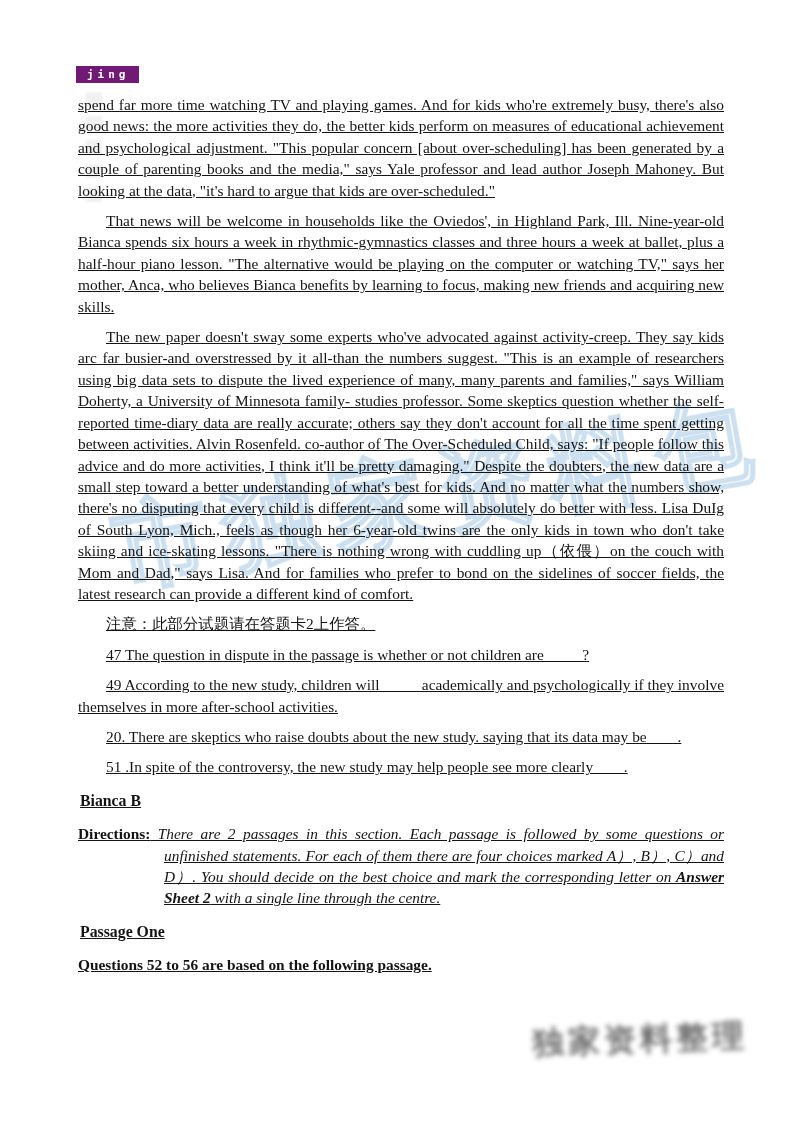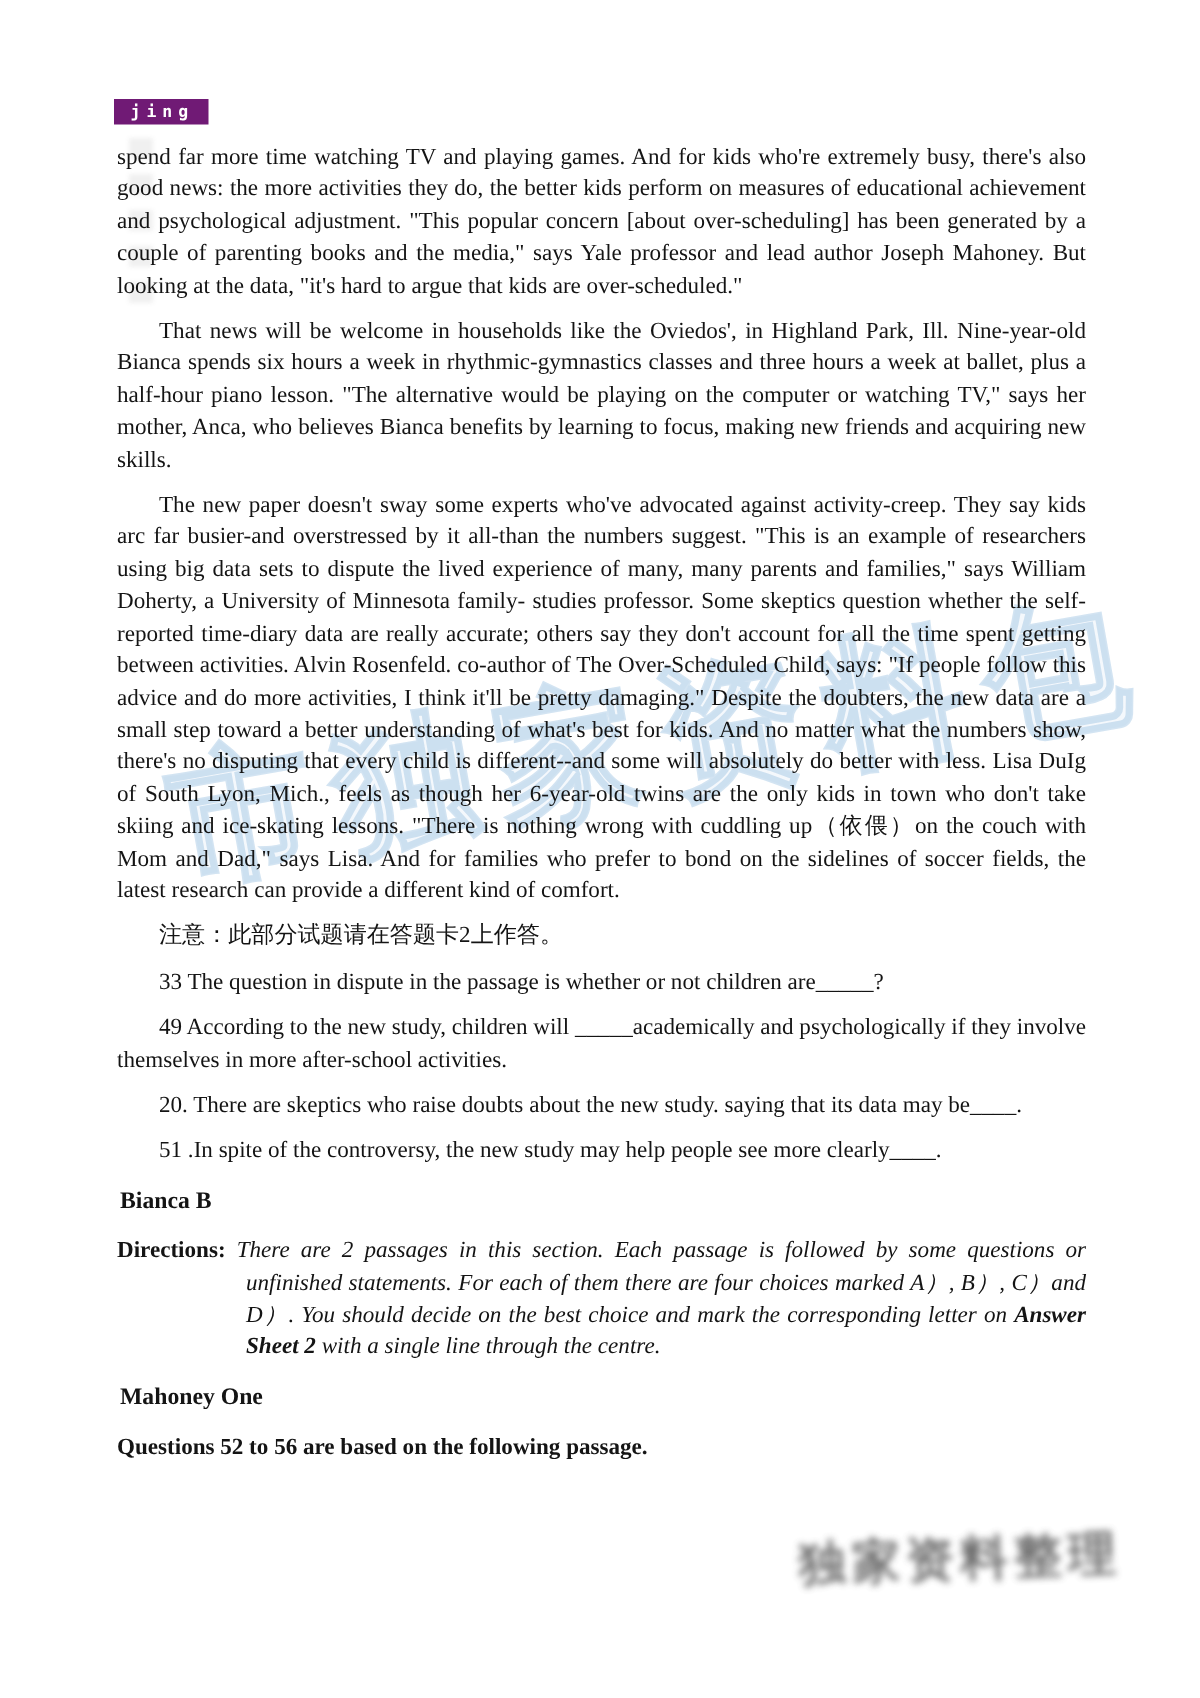--- a/index.html
+++ b/index.html
@@ -52,20 +52,21 @@
     letter-spacing: 4px;
     opacity: 0.8;
     white-space: nowrap;
     pointer-events: none;
   }
 
   .content {
     position: absolute; left: 78px; top: 94px; width: 646px;
     font-size: 15.4px; line-height: 21.4px;
     text-align: justify;
+    text-decoration: underline;
   }
   p { margin: 0 0 9px 0; }
   .indent { text-indent: 28px; }
   .section-heading {
     font-weight: bold; font-size: 15.8px;
     margin: 12px 0 12px 2px;
   }
   .directions {
     padding-left: 86px; text-indent: -86px;
   }
@@ -85,30 +86,30 @@
   <div class="watermark-center">市独家资料包</div>
 
   <div class="content">
 
     <p class="para">spend far more time watching TV and playing games. And for kids who're extremely busy, there's also good news: the more activities they do, the better kids perform on measures of educational achievement and psychological adjustment. "This popular concern [about over-scheduling] has been generated by a couple of parenting books and the media," says Yale professor and lead author Joseph Mahoney. But looking at the data, "it's hard to argue that kids are over-scheduled."</p>
     <p class="para indent">That news will be welcome in households like the Oviedos', in Highland Park, Ill. Nine-year-old Bianca spends six hours a week in rhythmic-gymnastics classes and three hours a week at ballet, plus a half-hour piano lesson. "The alternative would be playing on the computer or watching TV," says her mother, Anca, who believes Bianca benefits by learning to focus, making new friends and acquiring new skills.</p>
     <p class="para indent">The new paper doesn't sway some experts who've advocated against activity-creep. They say kids arc far busier-and overstressed by it all-than the numbers suggest. "This is an example of researchers using big data sets to dispute the lived experience of many, many parents and families," says William Doherty, a University of Minnesota family- studies professor. Some skeptics question whether the self-reported time-diary data are really accurate; others say they don't account for all the time spent getting between activities. Alvin Rosenfeld. co-author of The Over-Scheduled Child, says: "If people follow this advice and do more activities, I think it'll be pretty damaging." Despite the doubters, the new data are a small step toward a better understanding of what's best for kids. And no matter what the numbers show, there's no disputing that every child is different--and some will absolutely do better with less. Lisa DuIg of South Lyon, Mich., feels as though her 6-year-old twins are the only kids in town who don't take skiing and ice-skating lessons. "There is nothing wrong with cuddling up（依偎）on the couch with Mom and Dad," says Lisa. And for families who prefer to bond on the sidelines of soccer fields, the latest research can provide a different kind of comfort.</p>
 
     <p class="para indent">注意：此部分试题请在答题卡2上作答。</p>
 
-    <p class="para indent">33 The question in dispute in the passage is whether or not children are_____?</p>
+    <p class="para indent">47 The question in dispute in the passage is whether or not children are_____?</p>
     <p class="para indent">49 According to the new study, children will _____academically and psychologically if they involve themselves in more after-school activities.</p>
     <p class="para indent">20. There are skeptics who raise doubts about the new study. saying that its data may be____.</p>
     <p class="para indent">51 .In spite of the controversy, the new study may help people see more clearly____.</p>
 
     <div class="section-heading">Bianca B</div>
 
     <p class="directions"><span class="dir-label">Directions:</span><span class="dir-italic"> There are 2 passages in this section. Each passage is followed by some questions or unfinished statements. For each of them there are four choices marked A）, B）, C）and D）. You should decide on the best choice and mark the corresponding letter on </span><span class="dir-bolditalic">Answer Sheet 2</span><span class="dir-italic"> with a single line through the centre.</span></p>
 
-    <div class="section-heading">Mahoney One</div>
+    <div class="section-heading">Passage One</div>
 
     <p class="bold-line">Questions 52 to 56 are based on the following passage.</p>
 
   </div>
 
   <div class="watermark-bottom">独家资料整理</div>
 
 </div>
 
 </body></html>

